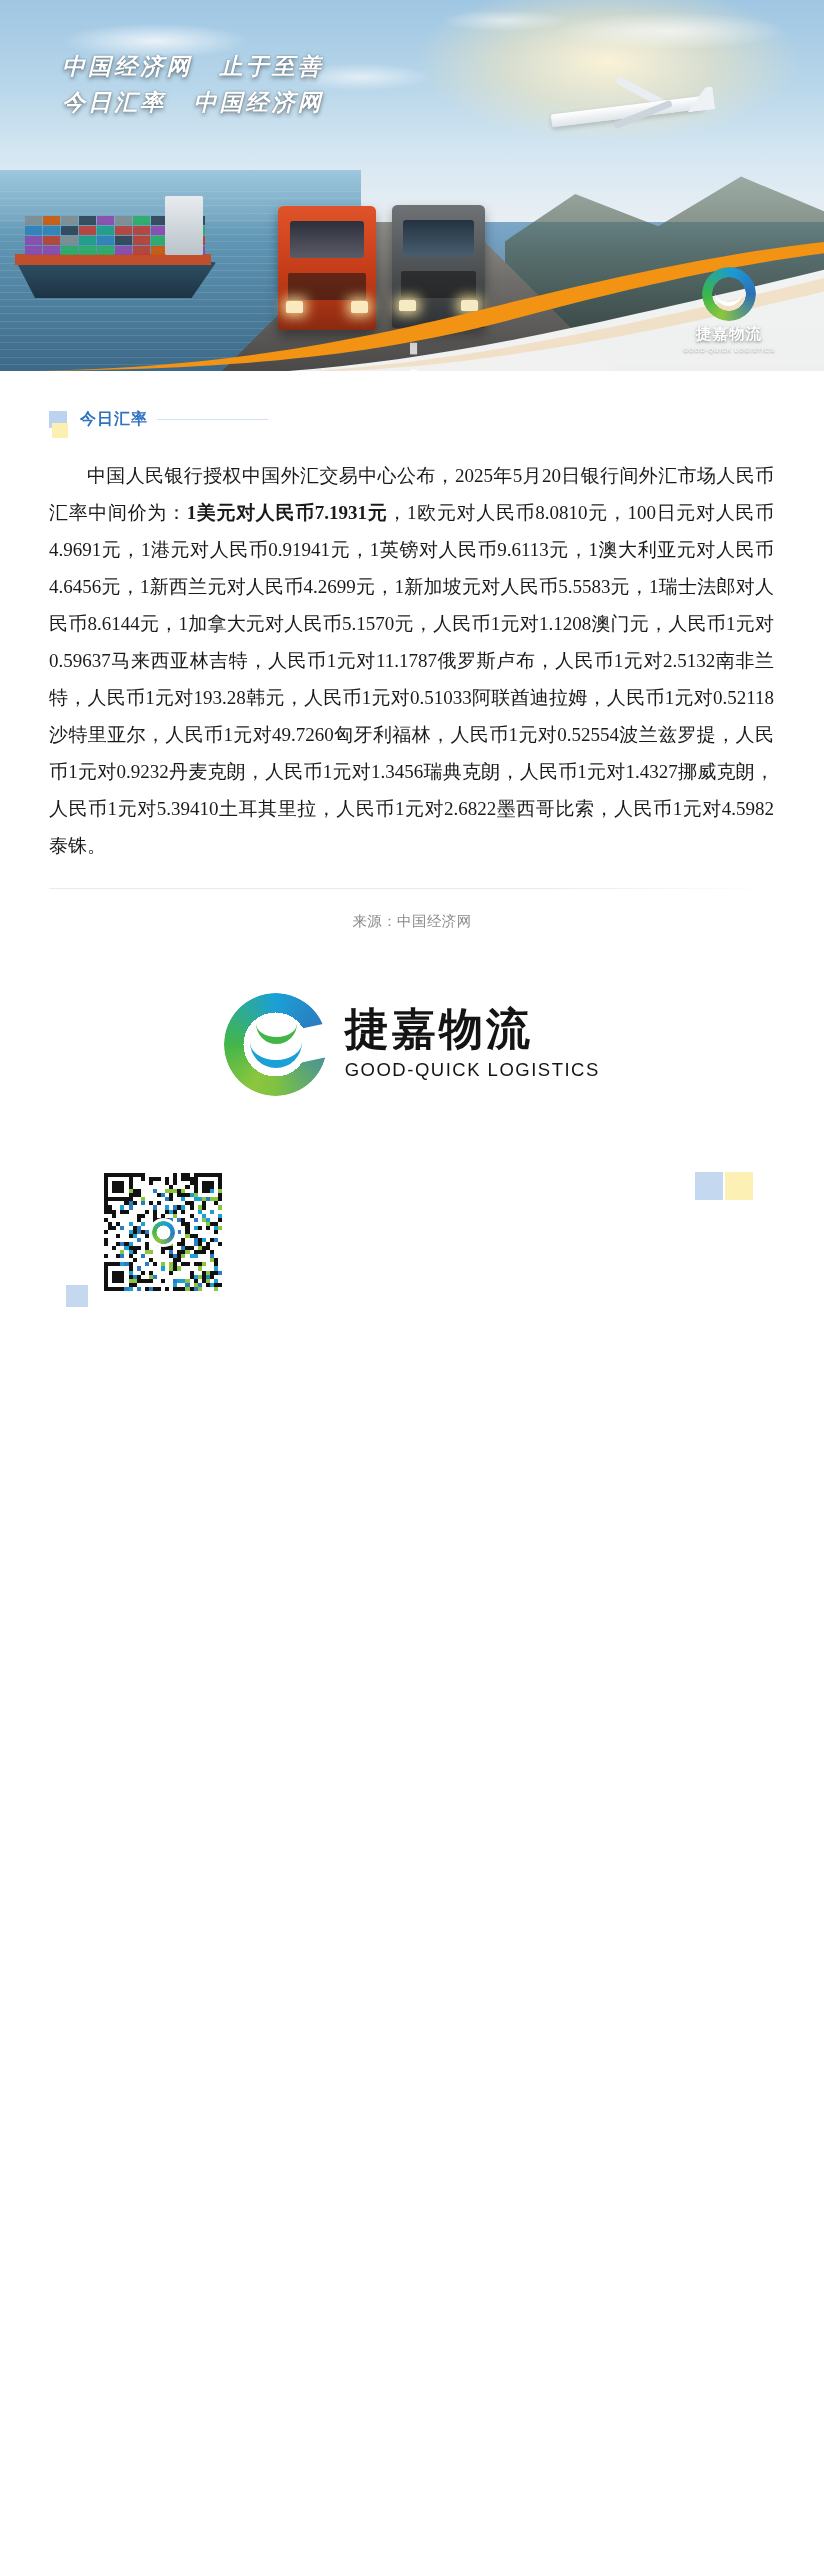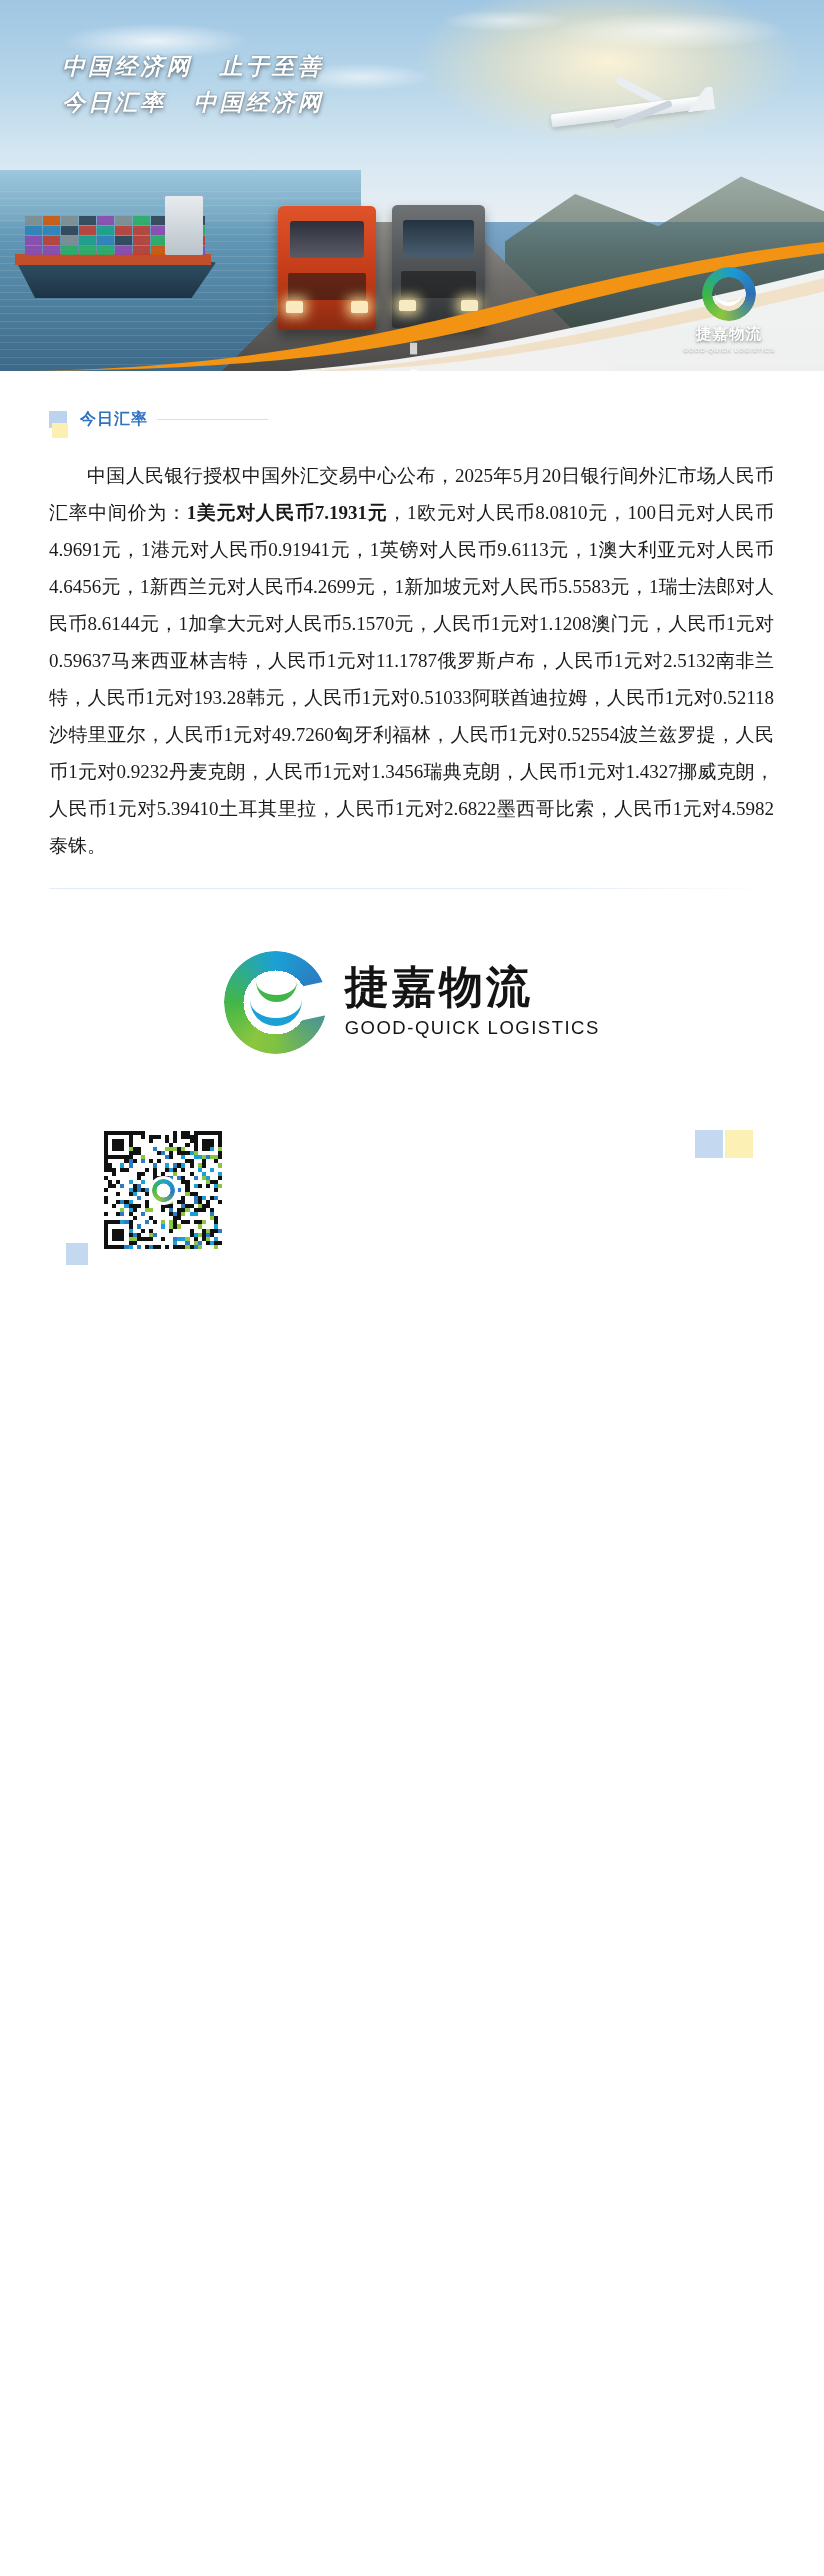--- a/index.html
+++ b/index.html
@@ -499,20 +499,21 @@
     <div class="section-title">今日汇率</div>
     <div class="title-rule"></div>
   </div>
 
   <div class="article">
     <p><span>中国人民银行授权中国外汇交易中心公布，2025年5月20日银行间外汇市场人民币汇率中间价为：</span><b>1美元对人民币7.1931元</b><span>，1欧元对人民币8.0810元，100日元对人民币4.9691元，1港元对人民币0.91941元，1英镑对人民币9.6113元，1澳大利亚元对人民币4.6456元，1新西兰元对人民币4.2699元，1新加坡元对人民币5.5583元，1瑞士法郎对人民币8.6144元，1加拿大元对人民币5.1570元，人民币1元对1.1208澳门元，人民币1元对0.59637马来西亚林吉特，人民币1元对11.1787俄罗斯卢布，人民币1元对2.5132南非兰特，人民币1元对193.28韩元，人民币1元对0.51033阿联酋迪拉姆，人民币1元对0.52118沙特里亚尔，人民币1元对49.7260匈牙利福林，人民币1元对0.52554波兰兹罗提，人民币1元对0.9232丹麦克朗，人民币1元对1.3456瑞典克朗，人民币1元对1.4327挪威克朗，人民币1元对5.39410土耳其里拉，人民币1元对2.6822墨西哥比索，人民币1元对4.5982泰铢。</span></p>
   </div>
 
   <div class="divider-rule"></div>
 
+  <div class="source">来源：中国经济网</div>
 
   <div class="brand">
     <div class="brand-mark">
       <div class="ring"></div>
       <div class="gap"></div>
       <div class="wave2"></div>
       <div class="wave"></div>
     </div>
     <div class="brand-text">
       <div class="cn">捷嘉物流</div>

